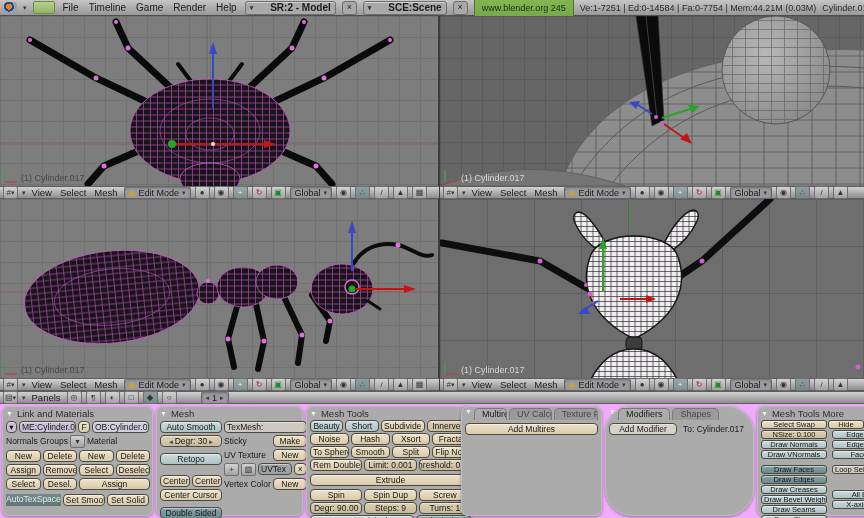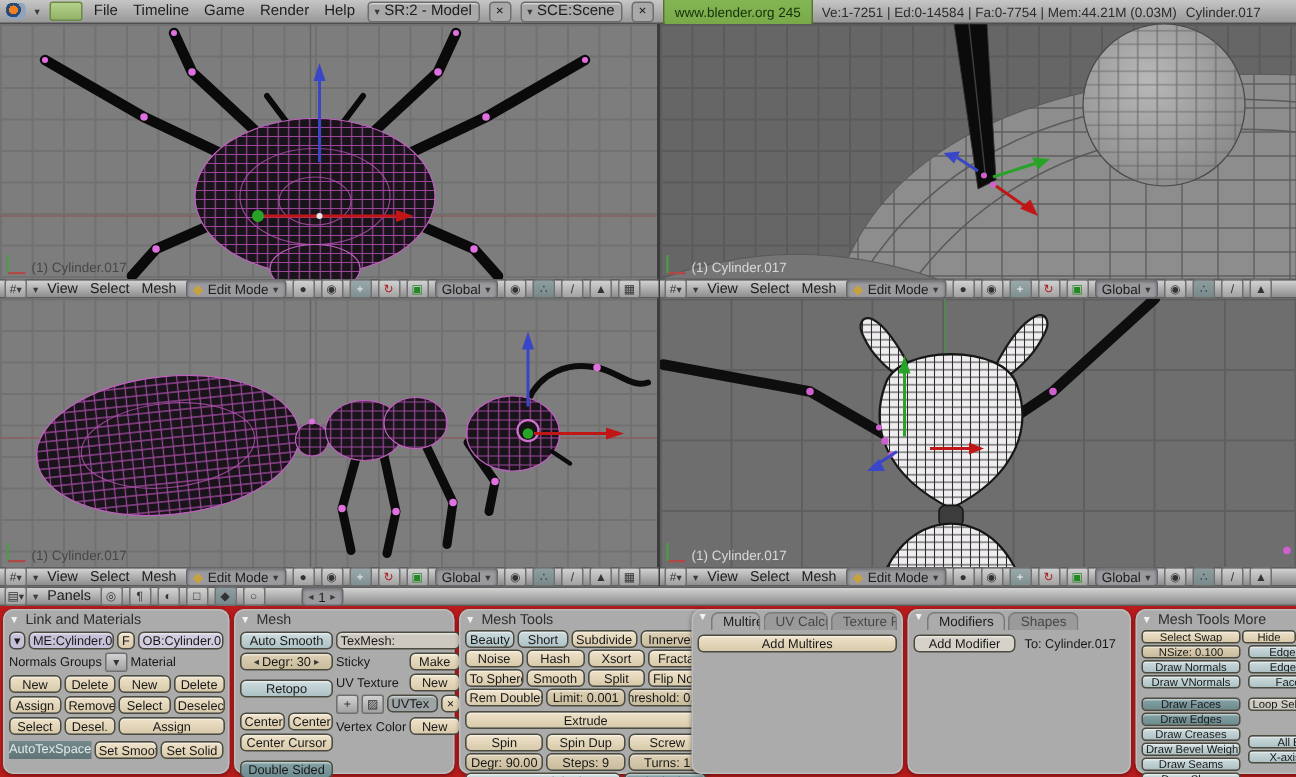--- a/index.html
+++ b/index.html
@@ -7,21 +7,21 @@
        font-family:"Liberation Sans",sans-serif;overflow:hidden;color:#1c1c1c;
        -webkit-user-select:none;user-select:none;}
   
   .tb{position:absolute;left:0;top:0;width:864px;height:16px;box-sizing:border-box;
       background:linear-gradient(#c6c6c6,#989898);border-bottom:1px solid #4f4f4f;
       display:flex;align-items:center;gap:6px;padding:0 4px;font-size:10px;}
   .logo{width:13px;height:11px;border-radius:3px;flex:none;
         background:radial-gradient(circle at 38% 42%,#f08020 0 3px,#2a4a7a 3px 5px,#8fa3bd 5px);}
   .mn{padding:0 2px;white-space:nowrap;}
   .selb{display:flex;align-items:center;height:12px;background:#a9a9a9;border:1px solid #6d6d6d;
-        border-radius:3px;padding:0 4px;gap:3px;box-shadow:inset 0 1px 0 #d2d2d2;white-space:nowrap;}
+        border-radius:3px;padding:0 4px;gap:17px;box-shadow:inset 0 1px 0 #d2d2d2;white-space:nowrap;font-weight:bold;}
   .xb{width:13px;height:12px;line-height:11px;background:#a9a9a9;border:1px solid #6d6d6d;
       border-radius:3px;text-align:center;font-size:9px;flex:none;}
   .ver{background:linear-gradient(#8cc05b,#6f9e42);border:1px solid #4d7528;border-radius:7px;
        color:#17300a;padding:16px 7px;height:12px;line-height:12px;font-size:9px;white-space:nowrap;}
   .stats{font-size:9px;color:#2b2b2b;white-space:nowrap;}
   .t{font-size:7px;color:#3a3a3a;}
   
   .vp{position:absolute;overflow:hidden;}
   .g21{background-color:#7d7d7d;
        background-image:linear-gradient(#717171 1px,transparent 1px),
@@ -46,21 +46,21 @@
       display:flex;align-items:center;gap:4px;padding:0 3px;font-size:9.5px;color:#1b1b1b;}
   .hi{display:inline-flex;align-items:center;justify-content:center;height:11px;min-width:13px;
       background:linear-gradient(#d2d2d2,#a2a2a2);border:1px solid #6f6f6f;border-radius:2px;
       font-size:8px;color:#333;flex:none;}
   .hi.pressed{background:linear-gradient(#8d9ea1,#78898c);}
   .hm{padding:0 2px;white-space:nowrap;}
   .hd{display:inline-flex;align-items:center;height:11px;background:#9a9a9e;border:1px solid #66666a;
       border-radius:3px;padding:0 4px;gap:3px;font-size:9px;
       box-shadow:inset 0 1px 2px rgba(0,0,0,.3);white-space:nowrap;}
   
-  #buttons{position:absolute;left:0;top:404px;width:864px;height:114px;background:#b91c1c;overflow:hidden;}
+  #buttons{position:absolute;left:0;top:404px;width:864px;height:114px;background:#f0abfc;overflow:hidden;}
   .pnl{position:absolute;top:2px;height:110px;box-sizing:border-box;background:#ababab;
        border-radius:7px;box-shadow:inset 0 0 0 1px #bcbcbc,0 1px 3px rgba(0,0,0,.35);
        padding:2px 4px;font-size:8.5px;color:#181818;}
   .pt{display:flex;align-items:center;gap:4px;height:11px;font-size:9.5px;color:#2d2d2d;white-space:nowrap;}
   .tri{font-size:7px;color:#f0f0f0;}
   .r{display:flex;gap:2px;margin-top:2px;}
   .c{display:flex;flex-direction:column;gap:2px;}
   .btn,.tog,.num,.txtf,.idf{height:12px;line-height:11px;border:1px solid #4b4b40;border-radius:4px;
        text-align:center;padding:0 2px;box-sizing:border-box;overflow:hidden;white-space:nowrap;
        box-shadow:inset 0 1px 0 rgba(255,255,255,.45);font-size:8.5px;}
@@ -594,21 +594,21 @@
         <span class="tri">▼</span>
         <span class="tab act">Multires</span>
         <span class="tab" style="max-width:44px">UV Calculati</span>
         <span class="tab" style="max-width:50px">Texture Face</span>
       </div>
       <div class="r" style="margin-top:3px">
         <span class="btn f1">Add Multires</span>
       </div>
     </div>
 
-    <div class="pnl" style="left:605px;width:149px;">
+    <div class="pnl" style="left:605px;width:149px;border-radius:27px;">
       <div class="tabs">
         <span class="tri">▼</span>
         <span class="tab act">Modifiers</span>
         <span class="tab">Shapes</span>
       </div>
       <div class="r" style="margin-top:3px">
         <span class="btn" style="width:68px;background:#d6d2c9">Add Modifier</span>
         <span class="lb f1" style="padding-left:4px">To: Cylinder.017</span>
       </div>
     </div>

